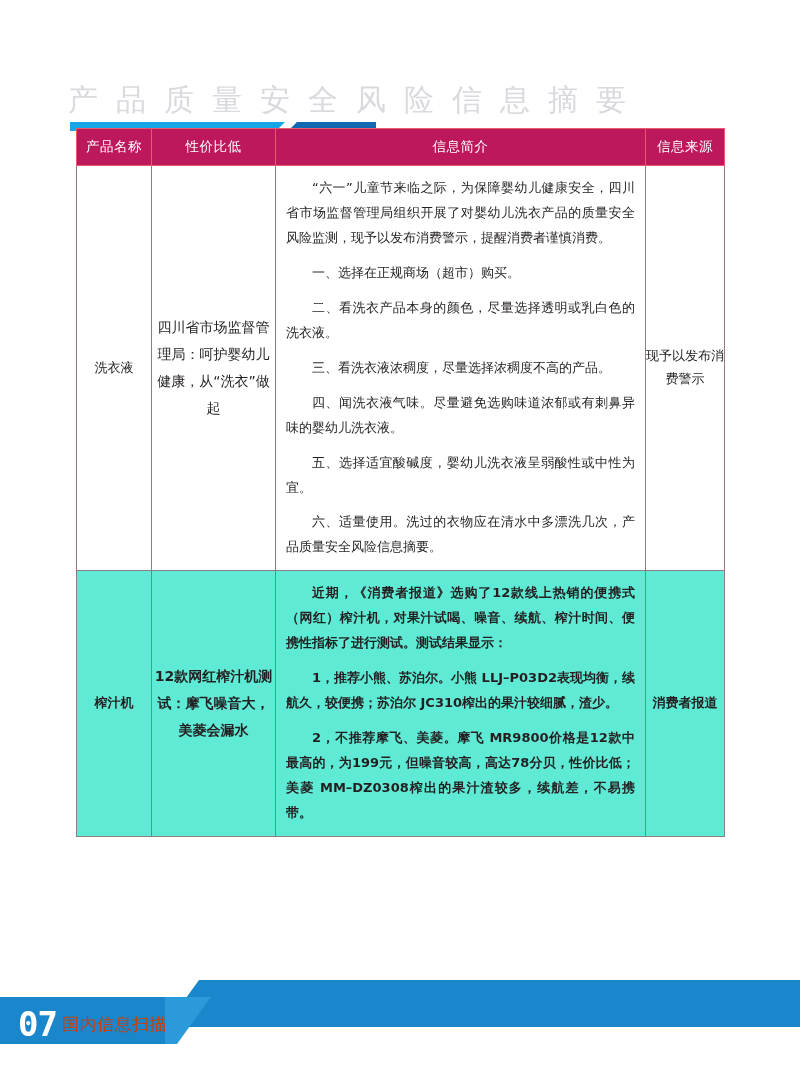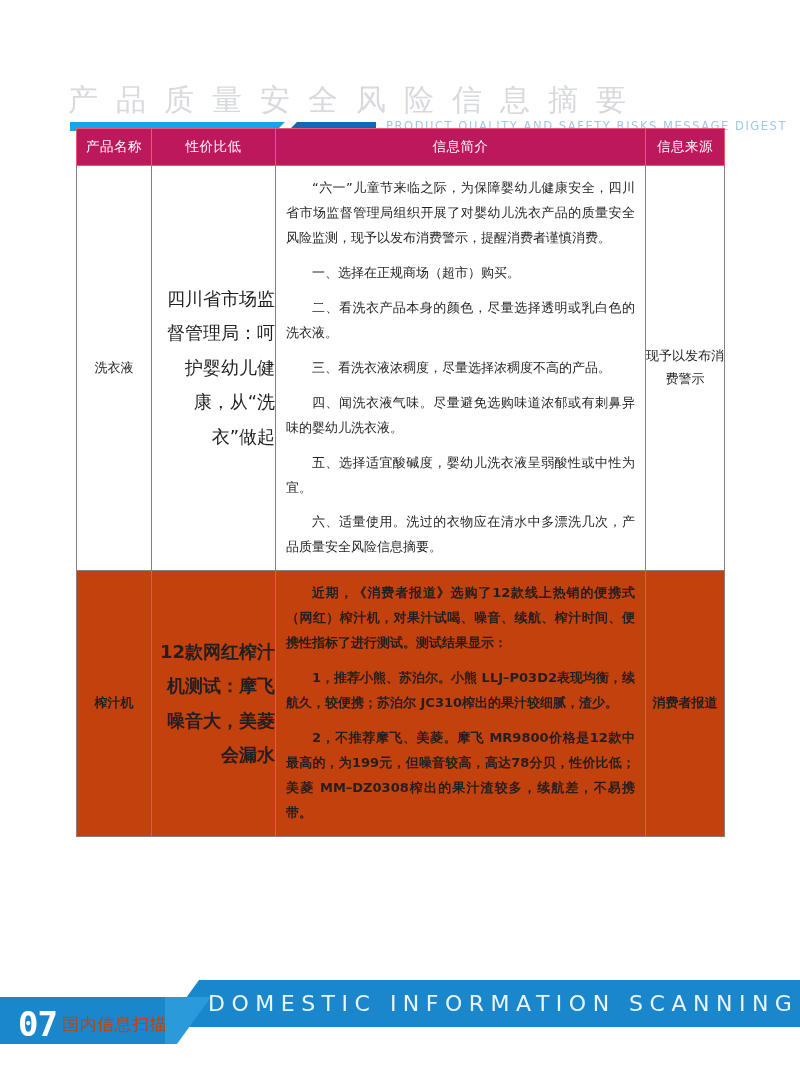--- a/index.html
+++ b/index.html
@@ -96,42 +96,42 @@
   .col-source  { width: 79px; }
 
   .cell-product, .cell-source {
     text-align: center;
     font-size: 13px;
     line-height: 1.75;
     padding: 6px 6px;
     color: #231f20;
   }
   .cell-title {
-    text-align: right;
-    font-size: 18px;
+    text-align: center;
+    font-size: 14px;
     line-height: 1.92;
     padding: 6px 8px;
     color: #231f20;
     margin-top: 28px;
   }
   .cell-summary {
     text-align: justify;
     text-justify: inter-ideograph;
     font-size: 13px;
     line-height: 1.92;
     padding: 8px 10px 8px 10px;
     color: #231f20;
   }
   .cell-summary p {
     margin: 10px;
     text-indent: 2em;
   }
   .row-washing td { background: #ffffff; }
   .row-juicer td {
-    background: #c2410c;
+    background: #5eead4;
     font-weight: bold;
   }
   .row-juicer .cell-summary,
   .row-juicer .cell-title,
   .row-juicer .cell-product,
   .row-juicer .cell-source { font-weight: bold; }
 
   
   #page-footer {
     position: absolute;
@@ -200,21 +200,20 @@
     white-space: nowrap;
   }
 </style>
 </head>
 <body>
 
 <div id="page-header">
   <div id="header-title-cn">产品质量安全风险信息摘要</div>
   <div id="header-bar-light"></div>
   <div id="header-bar-dark"></div>
-  <div id="header-title-en">PRODUCT QUALITY AND SAFETY RISKS MESSAGE DIGEST</div>
 </div>
 
 <table id="risk-table">
   <colgroup>
     <col class="col-product">
     <col class="col-title">
     <col class="col-summary">
     <col class="col-source">
   </colgroup>
   <thead>
@@ -250,16 +249,15 @@
       </td>
       <td class="cell-source">消费者报道</td>
     </tr>
   </tbody>
 </table>
 
 <div id="page-footer">
   <div id="footer-bar-top"></div>
   <div id="footer-bar-bottom"></div>
   <div id="footer-bar-wedge"></div>
-  <div id="footer-title-en">DOMESTIC INFORMATION SCANNING</div>
   <div id="footer-page-number">07</div>
   <div id="footer-section-cn">国内信息扫描</div>
 </div>
 
 </body></html>

